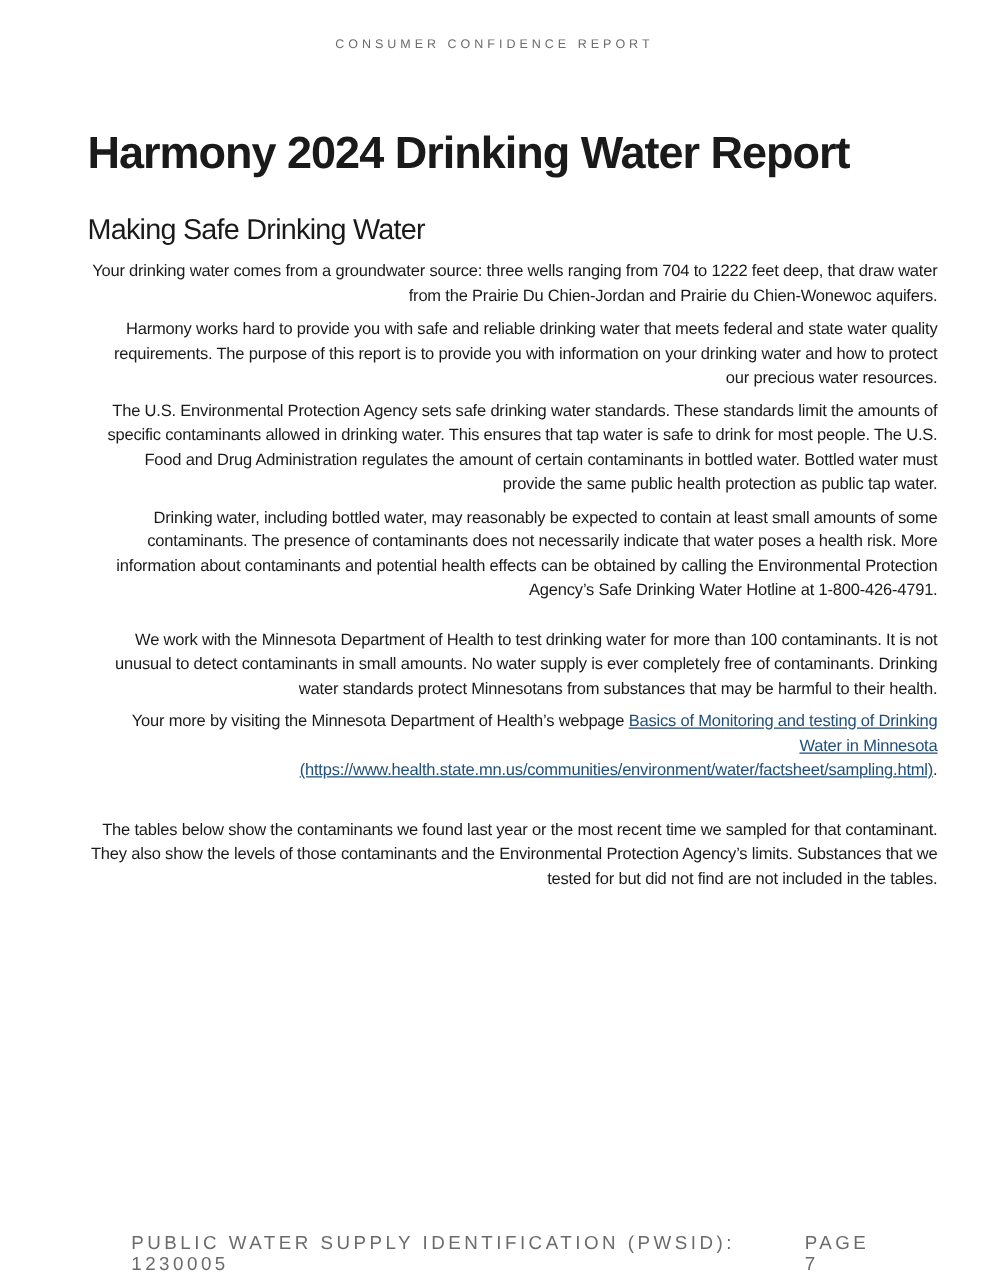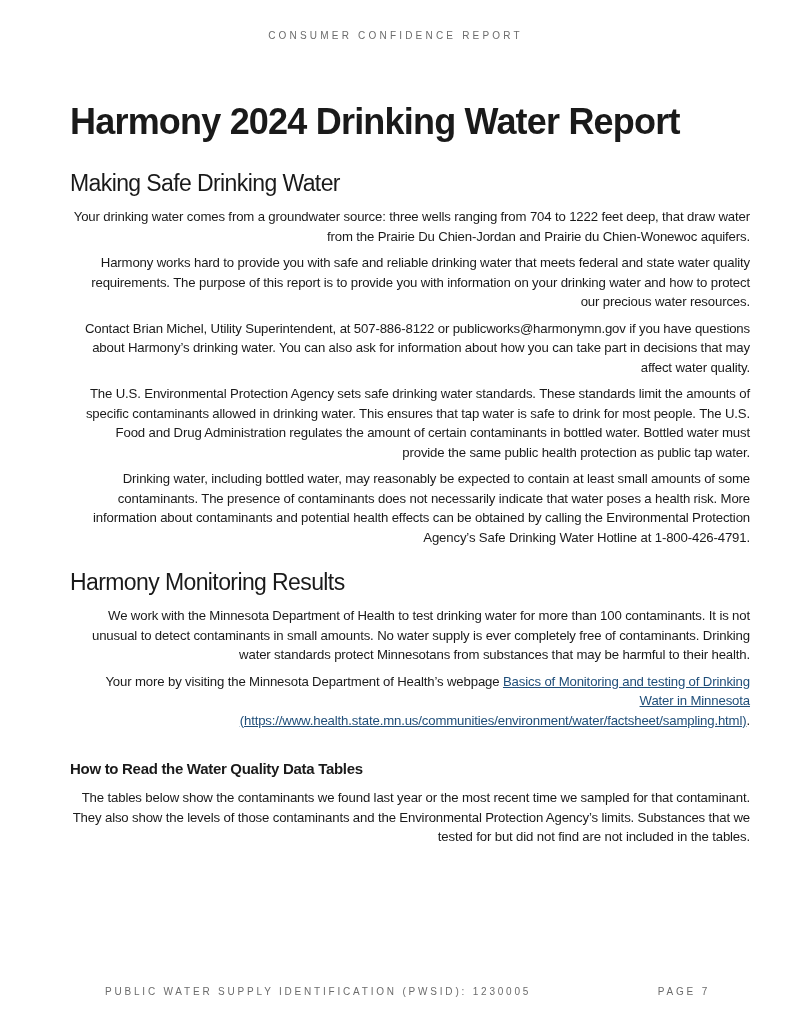--- a/index.html
+++ b/index.html
@@ -10,48 +10,45 @@
   .content { position: absolute; left: 70px; top: 104px; width: 680px; }
   h1 { font-family: "Liberation Sans", sans-serif; font-weight: bold; font-size: 36px;
        letter-spacing: -0.8px; margin: 0 0 28px 0; color: #1a1a1a; line-height: 36px; }
   h2 { font-weight: normal; font-size: 23px; letter-spacing: -0.6px; margin: 0 0 9px 0;
        line-height: 30px; color: #1a1a1a; }
   h3 { font-weight: bold; font-size: 15px; letter-spacing: -0.3px; margin: 0 0 8px 0; line-height: 22px; }
   p { font-size: 13.2px; line-height: 19.5px; margin: 0 0 7px 0; letter-spacing: -0.15px; text-align: right; }
   .section { margin-bottom: 20px; }
   .section.s2 { margin-bottom: 28px; }
   a.doc-link { color: #1f4e79; text-decoration: underline; }
-  .footer { position: absolute; top: 986px; left: 105px; width: 605px; font-size: 10px;
+  .footer { position: absolute; top: 986px; left: 105px; width: 605px; font-size: 15px;
             letter-spacing: 2.8px; color: #6b6b6b; display: flex; justify-content: space-between; }
 </style>
 </head>
 <body>
 
 <div class="running-header">CONSUMER CONFIDENCE REPORT</div>
 
 <div class="content">
   <h1>Harmony 2024 Drinking Water Report</h1>
 
   <div class="section">
     <h2>Making Safe Drinking Water</h2>
     <p>Your drinking water comes from a groundwater source: three wells ranging from 704 to 1222 feet deep, that draw water from the Prairie Du Chien-Jordan and Prairie du Chien-Wonewoc aquifers.</p>
     <p>Harmony works hard to provide you with safe and reliable drinking water that meets federal and state water quality requirements. The purpose of this report is to provide you with information on your drinking water and how to protect our precious water resources.</p>
-    <p>Contact Brian Michel, Utility Superintendent, at 507-886-8122 or publicworks@harmonymn.gov if you have questions about Harmony’s drinking water. You can also ask for information about how you can take part in decisions that may affect water quality.</p>
     <p>The U.S. Environmental Protection Agency sets safe drinking water standards. These standards limit the amounts of specific contaminants allowed in drinking water. This ensures that tap water is safe to drink for most people. The U.S. Food and Drug Administration regulates the amount of certain contaminants in bottled water. Bottled water must provide the same public health protection as public tap water.</p>
     <p>Drinking water, including bottled water, may reasonably be expected to contain at least small amounts of some contaminants. The presence of contaminants does not necessarily indicate that water poses a health risk. More information about contaminants and potential health effects can be obtained by calling the Environmental Protection Agency’s Safe Drinking Water Hotline at 1-800-426-4791.</p>
   </div>
 
   <div class="section s2">
-    <h2>Harmony Monitoring Results</h2>
     <p>We work with the Minnesota Department of Health to test drinking water for more than 100 contaminants. It is not unusual to detect contaminants in small amounts. No water supply is ever completely free of contaminants. Drinking water standards protect Minnesotans from substances that may be harmful to their health.</p>
     <p><span>Your more by visiting the Minnesota Department of Health’s webpage </span><a class="doc-link">Basics of Monitoring and testing of Drinking Water in Minnesota</a><br><a class="doc-link">(https://www.health.state.mn.us/communities/environment/water/factsheet/sampling.html)</a><span>.</span></p>
   </div>
 
   <div class="section">
-    <h3>How to Read the Water Quality Data Tables</h3>
     <p>The tables below show the contaminants we found last year or the most recent time we sampled for that contaminant. They also show the levels of those contaminants and the Environmental Protection Agency’s limits. Substances that we tested for but did not find are not included in the tables.</p>
   </div>
 </div>
 
 <div class="footer">
   <span>PUBLIC WATER SUPPLY IDENTIFICATION (PWSID): 1230005</span>
   <span>PAGE 7</span>
 </div>
 
 </body></html>

